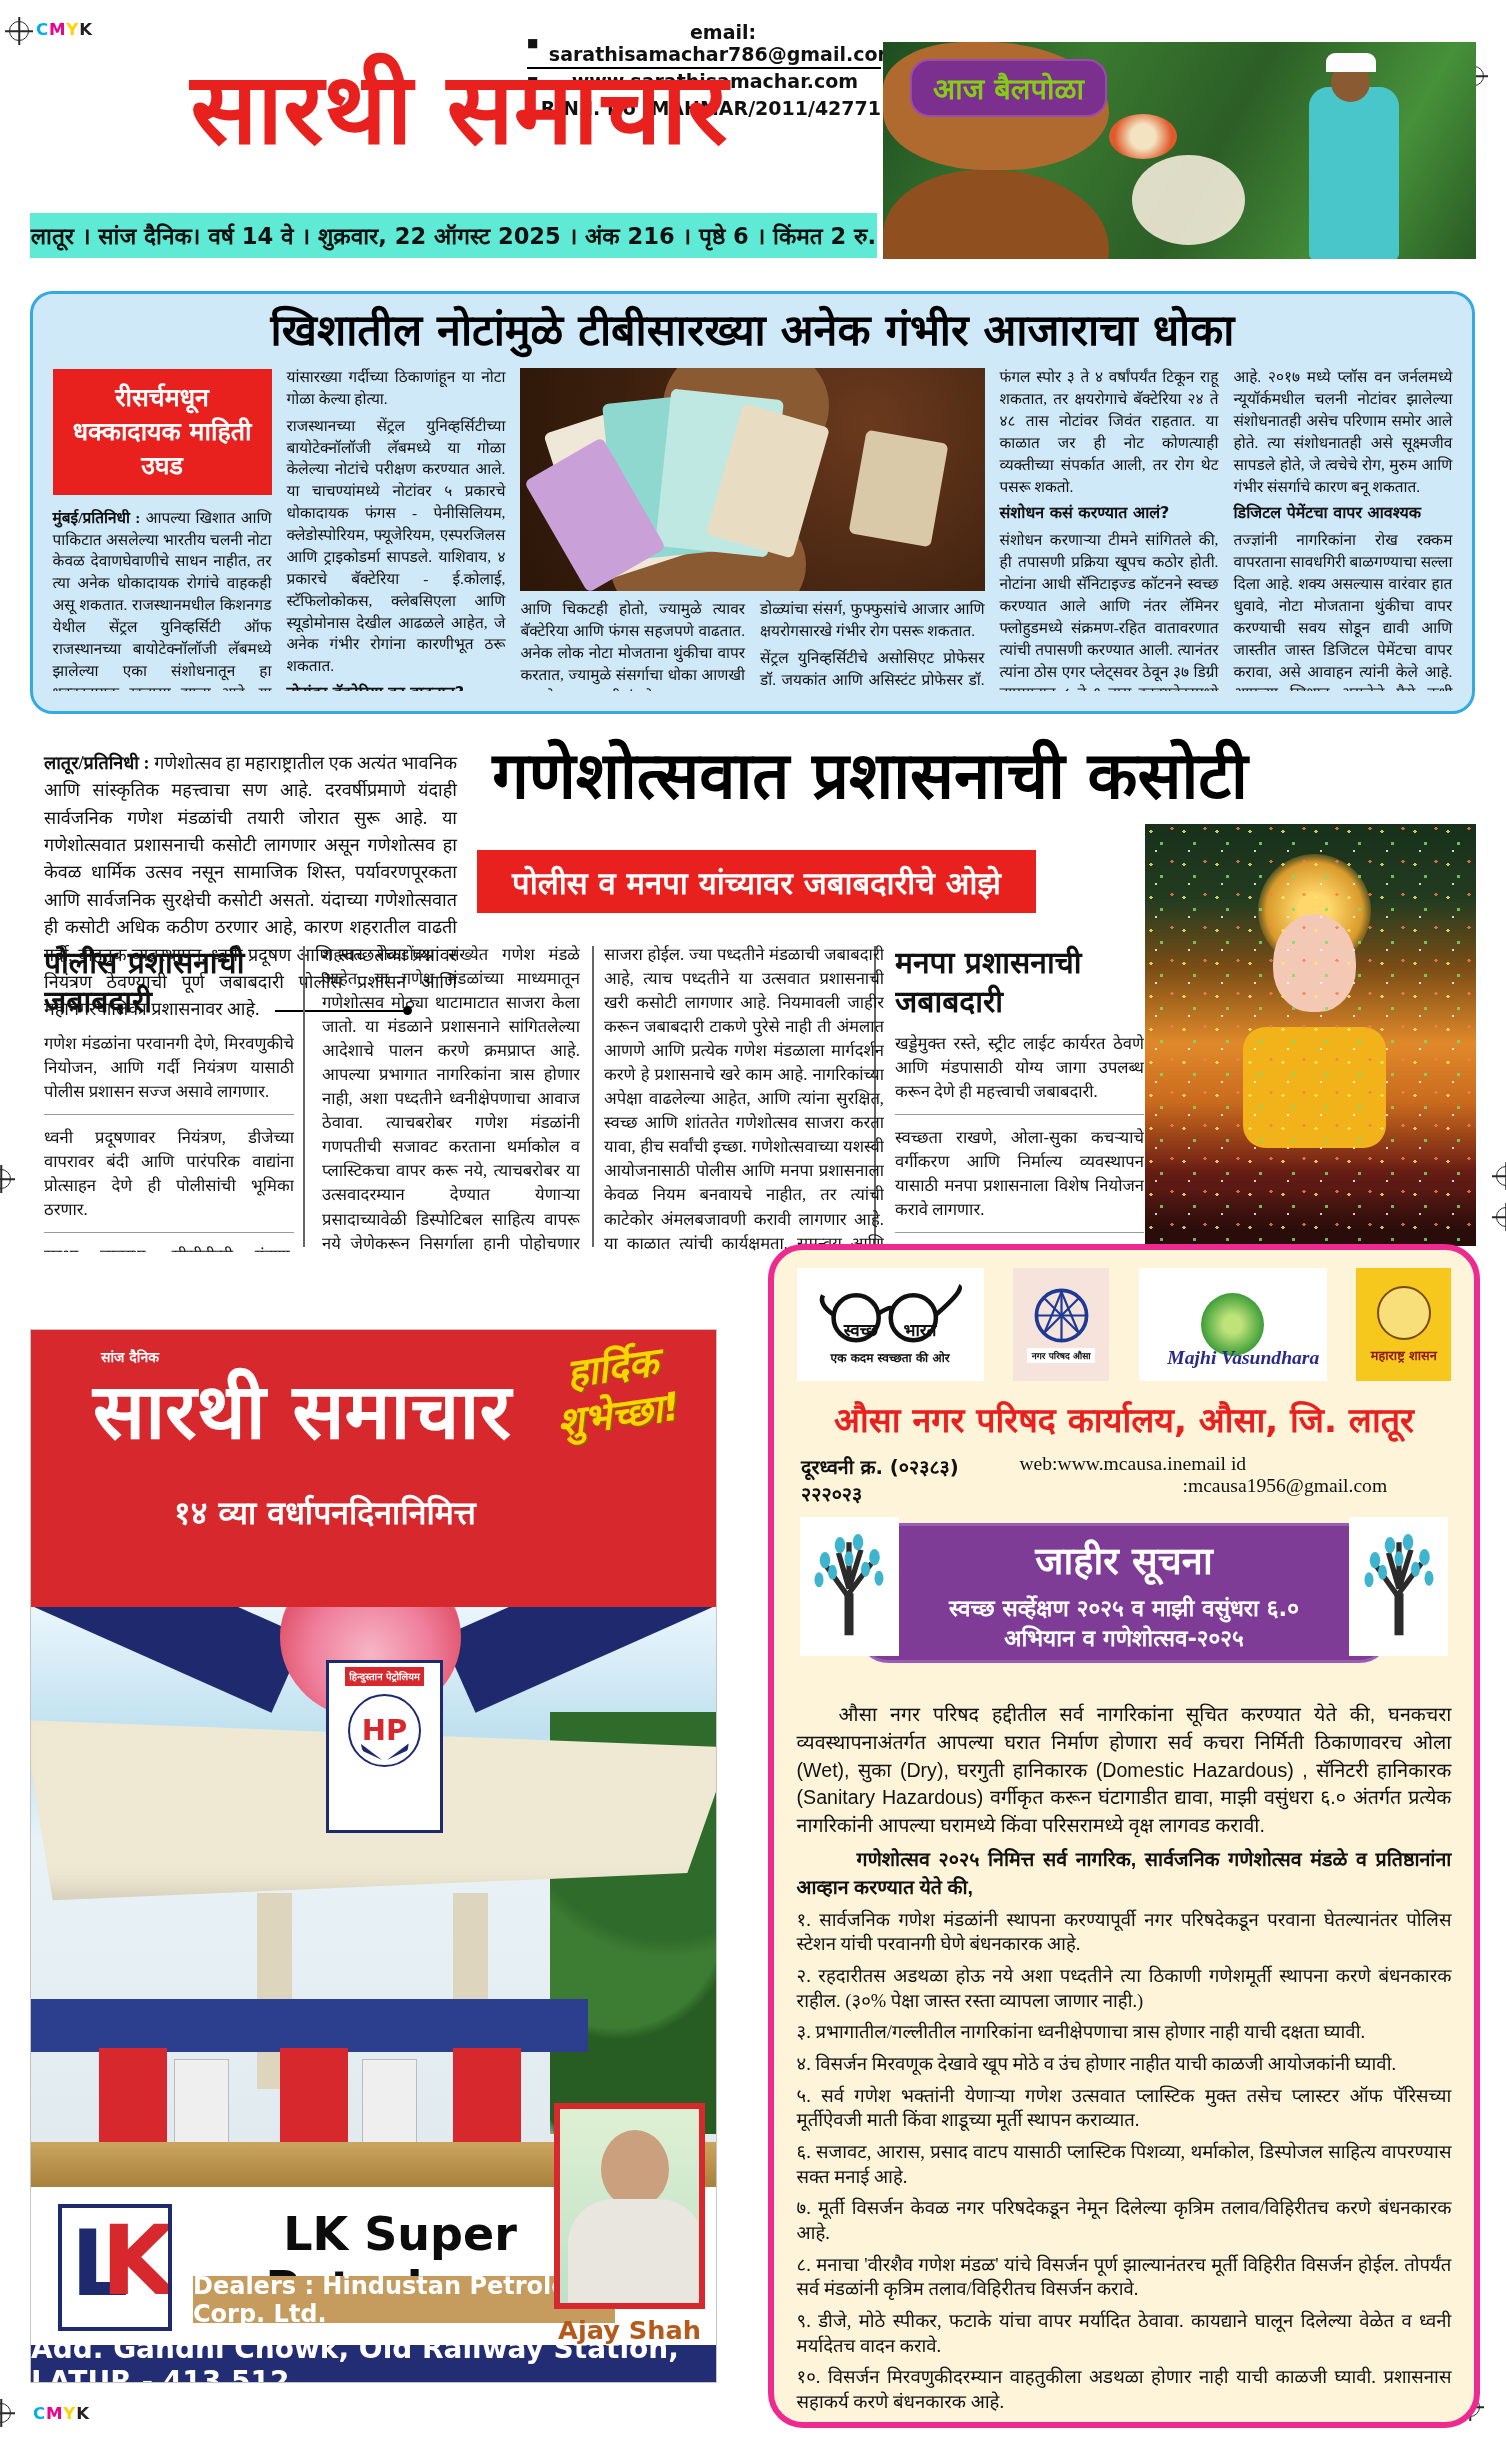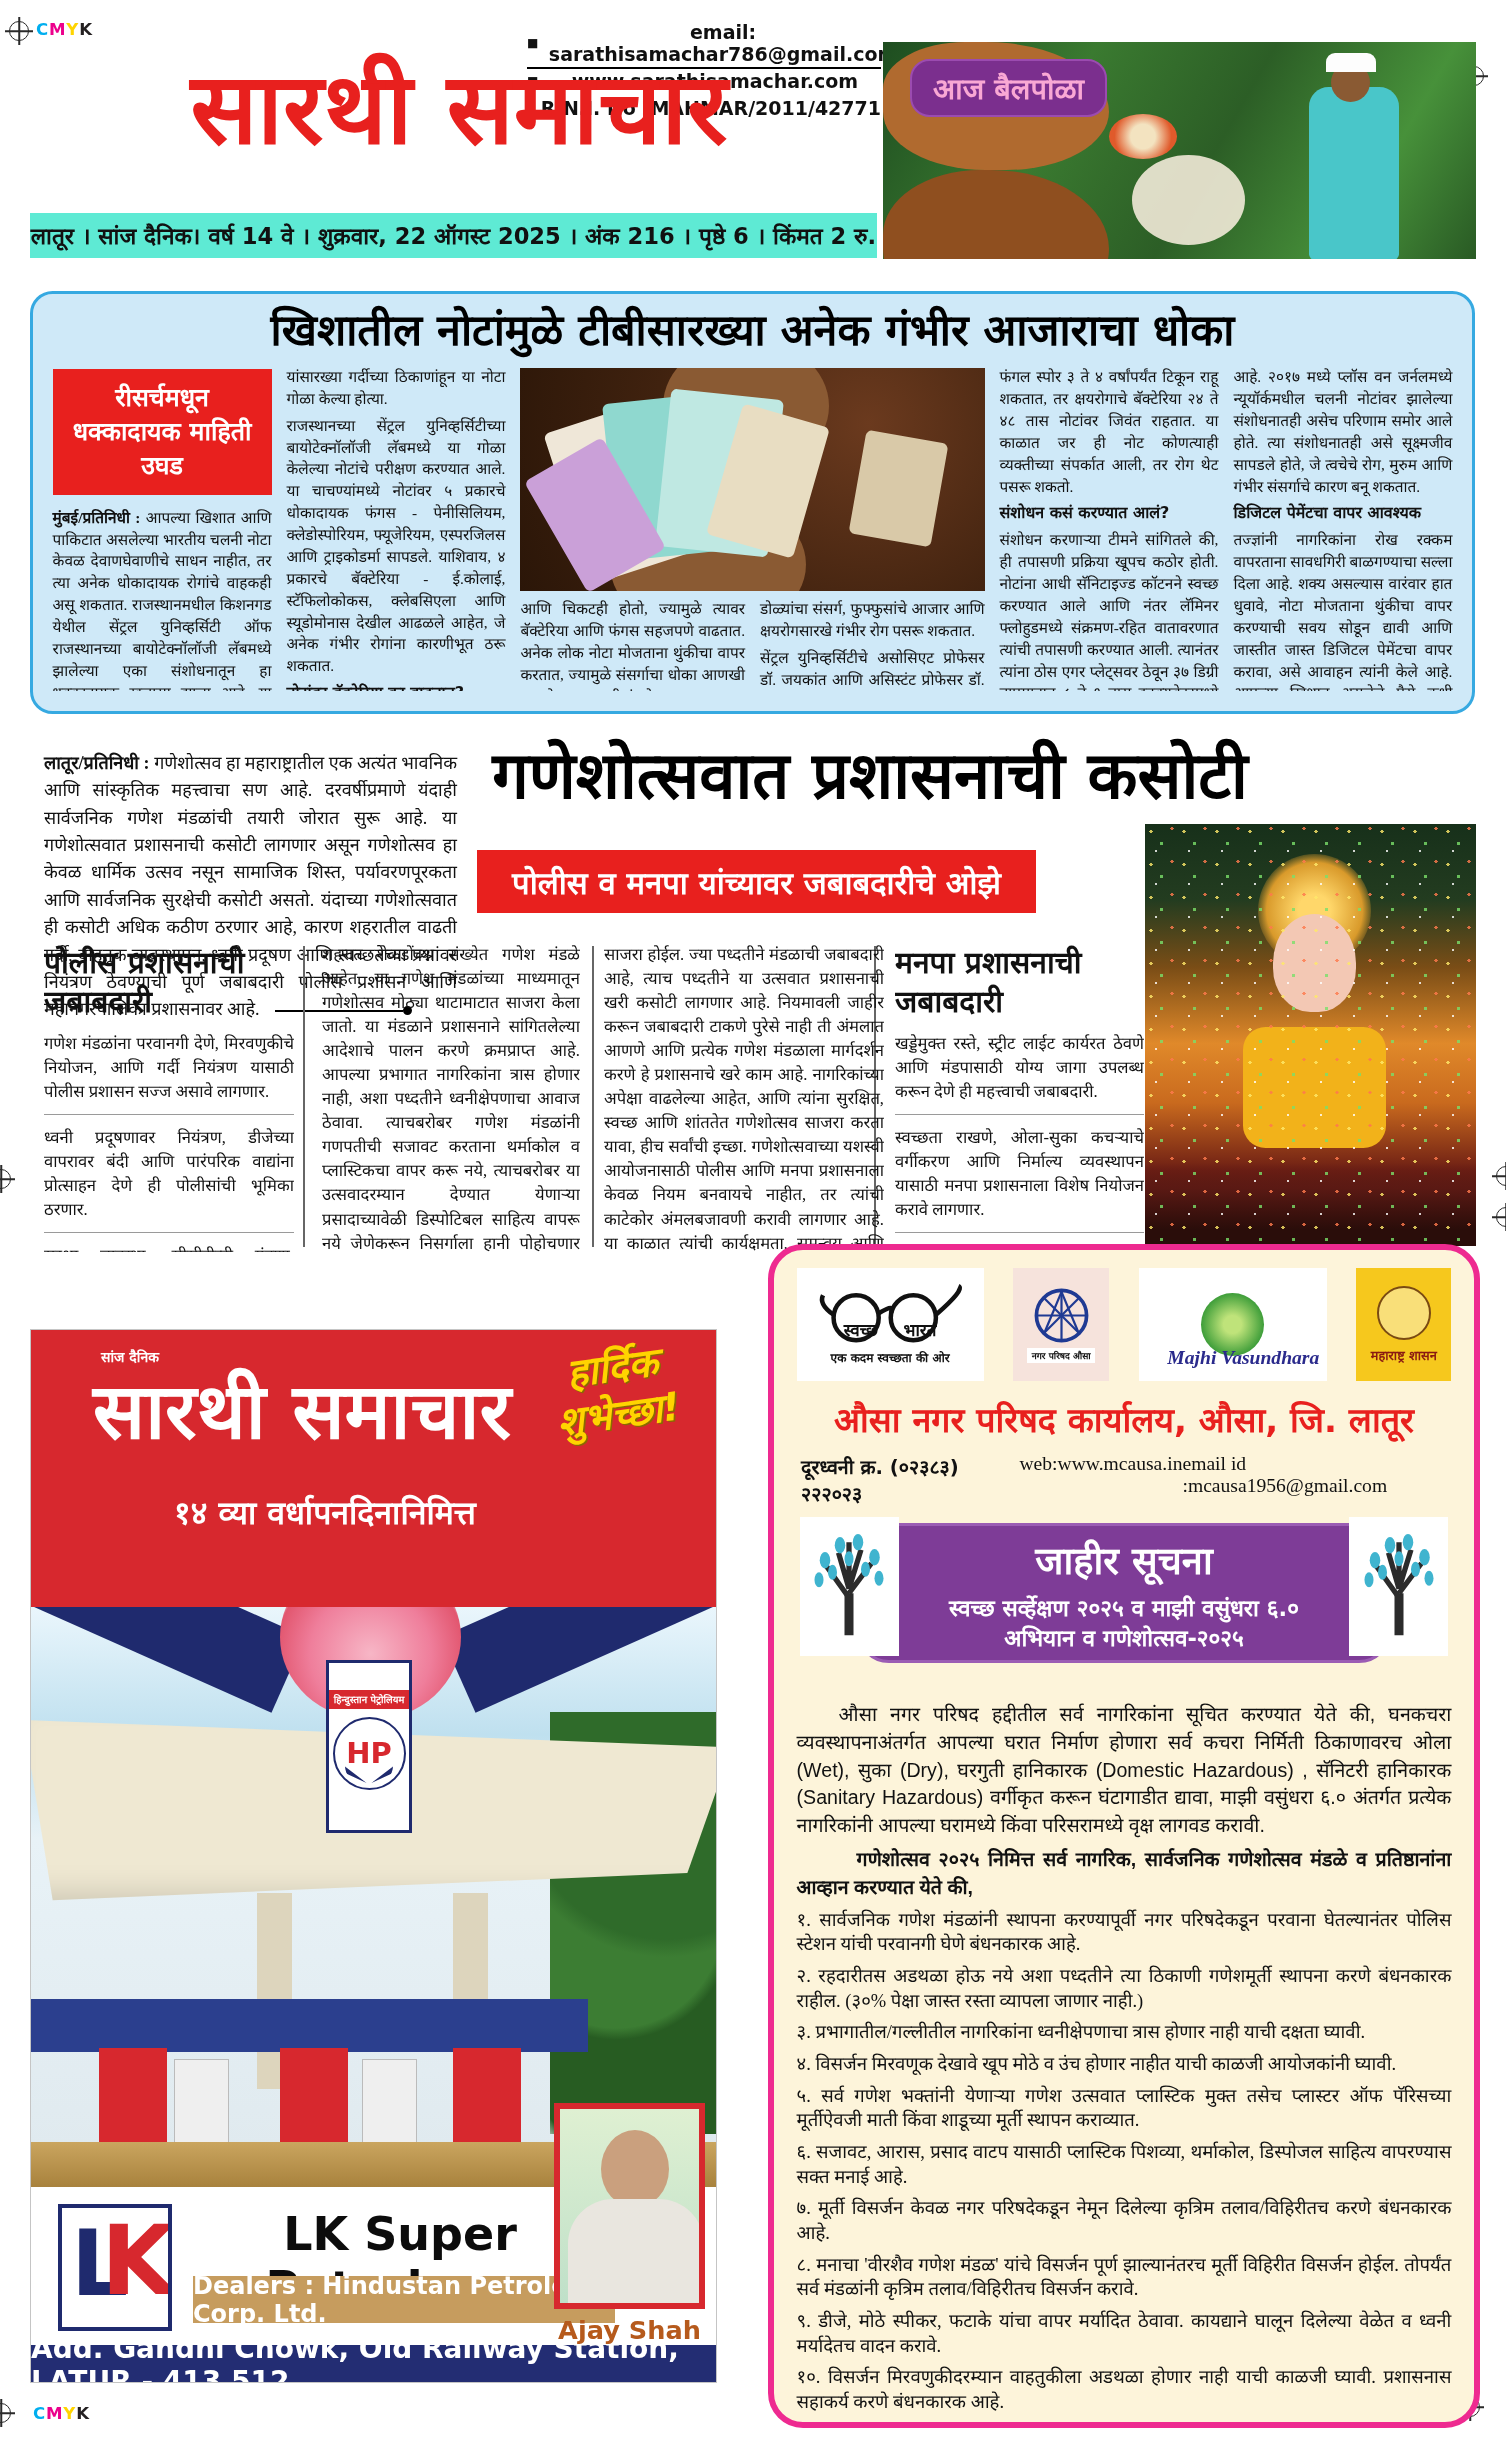--- a/index.html
+++ b/index.html
@@ -26,21 +26,21 @@
   .top-photo{position:absolute;left:883px;top:42px;width:593px;height:217px;overflow:hidden;
      background:linear-gradient(120deg,#1e4d20 0%,#3a7a30 30%,#2c5e26 55%,#47913a 80%,#295a24 100%);}
   .cow1{left:30px;top:90px;width:226px;height:128px;background:#b06a2f;border-radius:40% 60% 50% 50%;}
   .cow2{left:196px;top:72px;width:226px;height:151px;background:#8f4f1f;border-radius:45% 55% 50% 50%;}
   .cowpatch{position:absolute;left:249px;top:113px;width:113px;height:90px;background:#f2ead8;border-radius:50%;opacity:.9;}
   .garland{position:absolute;left:226px;top:72px;width:68px;height:45px;background:radial-gradient(circle,#f3e3c0 30%,#e05a2b 70%);border-radius:50%;}
   .farmer{position:absolute;left:426px;top:45px;width:90px;height:173px;background:#49c6c9;border-radius:19.6px 19.6px 6px 6px;}
   .farmer-head{position:absolute;left:448px;top:21px;width:39px;height:39px;background:#8a5a33;border-radius:50%;}
   .farmer-cap{position:absolute;left:443px;top:10.5px;width:50px;height:19.6px;background:#fdfdfd;border-radius:9px 9px 0 0;}
   .badge{position:absolute;left:27px;top:16.6px;padding:7.5px 21px;background:#7b2f8e;border:2.3px solid #9b4bb0;
-         border-radius:19.6px;color:#f9a8d4;font-size:29px;font-weight:bold;}
+         border-radius:19.6px;color:#84cc16;font-size:29px;font-weight:bold;}
   
   .story1{position:absolute;left:30px;top:291px;width:1445px;height:423px;background:#cfe9f8;
           border:3px solid #36a9e1;border-radius:22.6px;box-sizing:border-box;overflow:hidden;}
   .s1-headline{margin:9px 22.6px 4.5px;text-align:center;font-size:43px;font-weight:800;color:#000;line-height:1.3;}
   .s1-cols{display:grid;grid-template-columns:1fr 1fr 2.12fr 1fr 1fr;column-gap:15px;
            padding:3px 19.6px 9px;height:316px;overflow:hidden;}
   .s1-cols p{margin:0 0 4.5px;font-size:15.4px;line-height:1.42;text-align:justify;font-family:"Liberation Serif",serif;}
   .lead{font-weight:bold;}
   .kicker{background:#e8201e;color:#fff;text-align:center;font-size:25px;font-weight:bold;
           padding:12px 6px;line-height:1.35;margin:3px 0 12px;}
@@ -92,22 +92,22 @@
   .ad-wish{position:absolute;right:13.6px;top:15px;width:173px;text-align:center;transform:rotate(-8deg);
            color:#ffd400;font-size:39px;font-weight:800;font-style:italic;line-height:1.2;
            text-shadow:1.5px 1.5px 0 #8a6a00;}
   .ad-photo{position:relative;flex:none;height:580px;background:
       linear-gradient(180deg,#eaf6fc 0%,#bfe0ef 22%,#e8f2f7 40%,#dfe9ee 100%);overflow:hidden;}
   .ribbon{position:absolute;top:-38px;width:316px;height:83px;background:#1f2a6e;}
   .ribbon.l{left:-45px;transform:rotate(24deg);}
   .ribbon.r{right:-45px;transform:rotate(-24deg);}
   .flower{position:absolute;left:249px;top:-53px;width:181px;height:166px;background:
       radial-gradient(circle at 50% 60%,#f7b6c6 0%,#ef7e9b 45%,#e2566f 70%,transparent 75%);border-radius:50%;}
-  .hp-badge{position:absolute;left:295px;top:53px;width:86px;height:173px;background:#fff;
-      border:3px solid #1f2a6e;display:flex;flex-direction:column;align-items:center;gap:7.5px;padding-top:27px;box-sizing:border-box;}
+  .hp-badge{position:absolute;left:295px;top:53px;width:117px;height:173px;background:#fff;
+      border:3px solid #1f2a6e;display:flex;flex-direction:column;align-items:center;gap:7.5px;padding-top:4px;box-sizing:border-box;}
   .hp-hindi{background:#d7282e;color:#fff;font-size:9.8px;font-weight:bold;padding:3px 4.5px;white-space:nowrap;}
   .hp-circle{width:69px;height:69px;border-radius:50%;border:2.3px solid #1f2a6e;display:flex;align-items:center;justify-content:center;
       color:#d7282e;font-size:29px;font-weight:800;position:relative;background:#fff;}
   .hp-circle::after{content:"";position:absolute;bottom:4.5px;left:10.5px;width:48px;height:16.6px;
       border-radius:0 0 45px 45px;background:#1f2a6e;clip-path:polygon(0 0,45% 100%,55% 100%,100% 0,100% 40%,55% 100%,45% 100%,0 40%);}
   .canopy{position:absolute;left:-22.6px;top:113px;width:738px;height:196px;background:#efe8d2;
       clip-path:polygon(2% 0,98% 14%,92% 78%,6% 92%);box-shadow:inset 0 -22.6px 30px rgba(0,0,0,.15);}
   .pillar{position:absolute;top:286px;width:35px;height:196px;background:#ddd5bd;}
   .trees{position:absolute;right:0;top:105px;width:166px;height:422px;background:
       radial-gradient(circle at 70% 20%,#2f6b2a 0 40%,transparent 45%),

